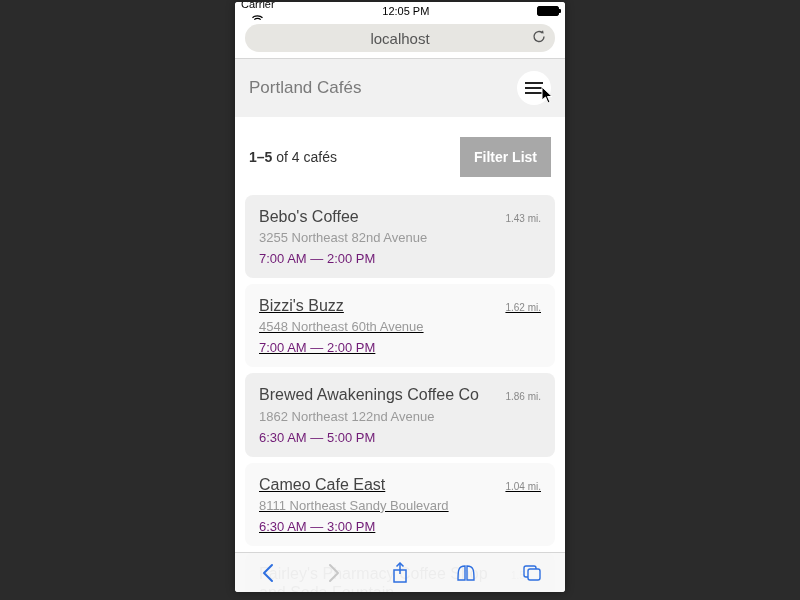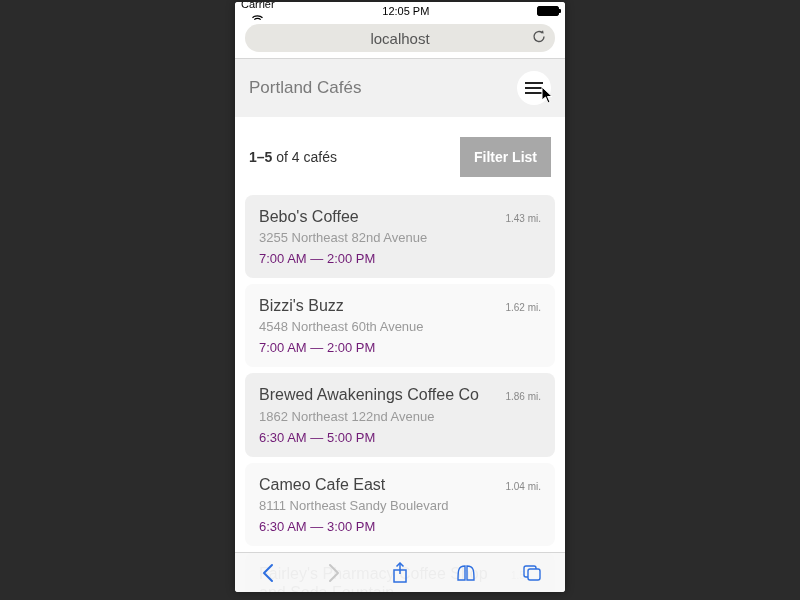--- a/index.html
+++ b/index.html
@@ -115,21 +115,21 @@
     overflow: hidden;
     padding: 0 10px;
     position: relative;
   }
   .card {
     border-radius:8px;
     padding: 12px 14px 12px 14px;
     margin-bottom: 6px;
   }
   .card.alt0 { background:#efefef; }
-  .card.alt1 { background:#f9f9f9; }
+  .card.alt1 { background:#f9f9f9;text-decoration:underline; }
   .card-head {
     display:flex;
     justify-content:space-between;
     align-items: baseline;
     gap: 10px;
   }
   .cafe-name {
     color:#444;
     font-size:16px;
     font-weight:400;

